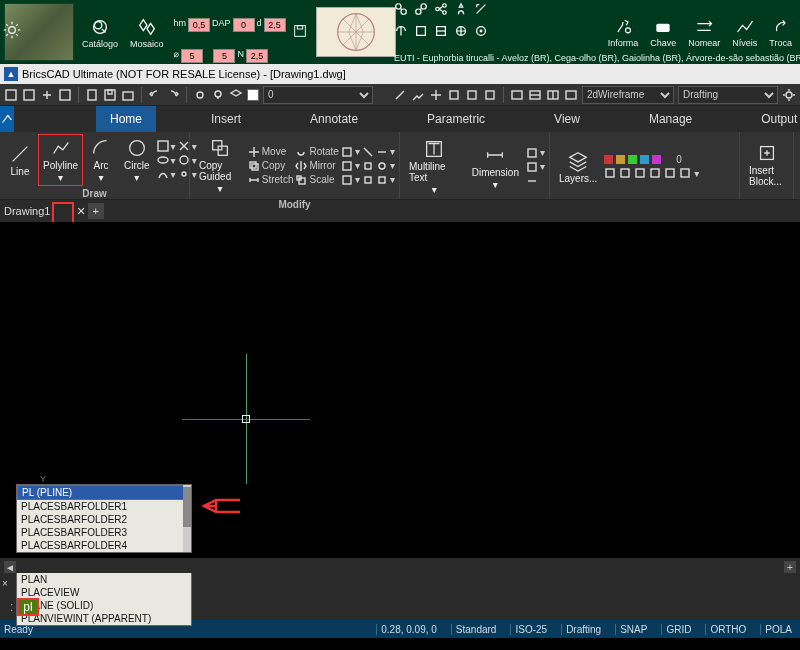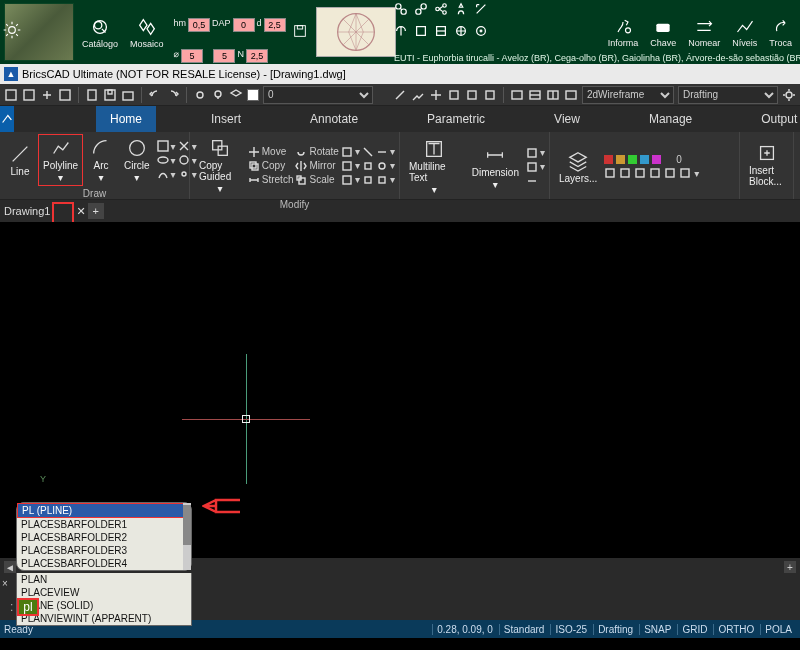--- a/index.html
+++ b/index.html
@@ -142,21 +142,21 @@
     border-bottom:1px solid #222;
   }
   .ribbon .group {
     display:flex; flex-direction:column;
     border-right:1px solid #444;
     padding:2px 4px 0;
   }
   .ribbon .group .content { flex:1; display:flex; align-items:center; gap:2px;}
   .ribbon .group .label {
     text-align:center; font-size:10px; color:#bbb;
-    padding:2px 0; white-space:nowrap;
+    padding:2px 0; white-space:nowrap;font-weight:bold;
   }
   .ribbon .bigbtn {
     display:flex; flex-direction:column; align-items:center;
     justify-content:center; padding:2px 4px; gap:1px;
     color:#eee; font-size:10px; cursor:pointer;
     border:1px solid transparent;
   }
   .ribbon .bigbtn svg { width:22px; height:22px; }
   .ribbon .bigbtn.highlight { border:1px solid #e33; }
   .ribbon .smallgrid {
@@ -260,21 +260,21 @@
   }
 
   
   .status-bar {
     background:#0a3a5a; height:18px;
     display:flex; align-items:center;
     font-size:10px; color:#cde;
     padding:0 4px;
   }
   .status-bar .left { }
-  .status-bar .right { margin-left:auto; display:flex; gap:2px;}
+  .status-bar .right { margin-left:auto; display:flex; gap:10px;}
   .status-bar .seg {
     border-left:1px solid #3a6a8a; padding:0 4px;
   }
 
   svg { stroke:#ddd; fill:none; stroke-width:1.4; }
   .top-bar svg { stroke:#fff; }
 </style>
 </head>
 <body>
 
@@ -817,21 +817,21 @@
   <span>✕</span>
   <div class="plus">+</div>
 </div>
 
 <div class="canvas">
   <div class="crosshair-v"></div>
   <div class="crosshair-h"></div>
   <div class="cursor-box"></div>
   <div class="axis-y">Y</div>
 
-  <div class="autocomplete" style="top:280px;border-radius:8px;">
+  <div class="autocomplete" style="top:262px;">
     <div class="item selected">PL (PLINE)</div>
     <div class="item">PLACESBARFOLDER1</div>
     <div class="item">PLACESBARFOLDER2</div>
     <div class="item">PLACESBARFOLDER3</div>
     <div class="item">PLACESBARFOLDER4</div>
     <div class="scroll">
         <div class="thumb"></div>
       </div>
   </div>
 

